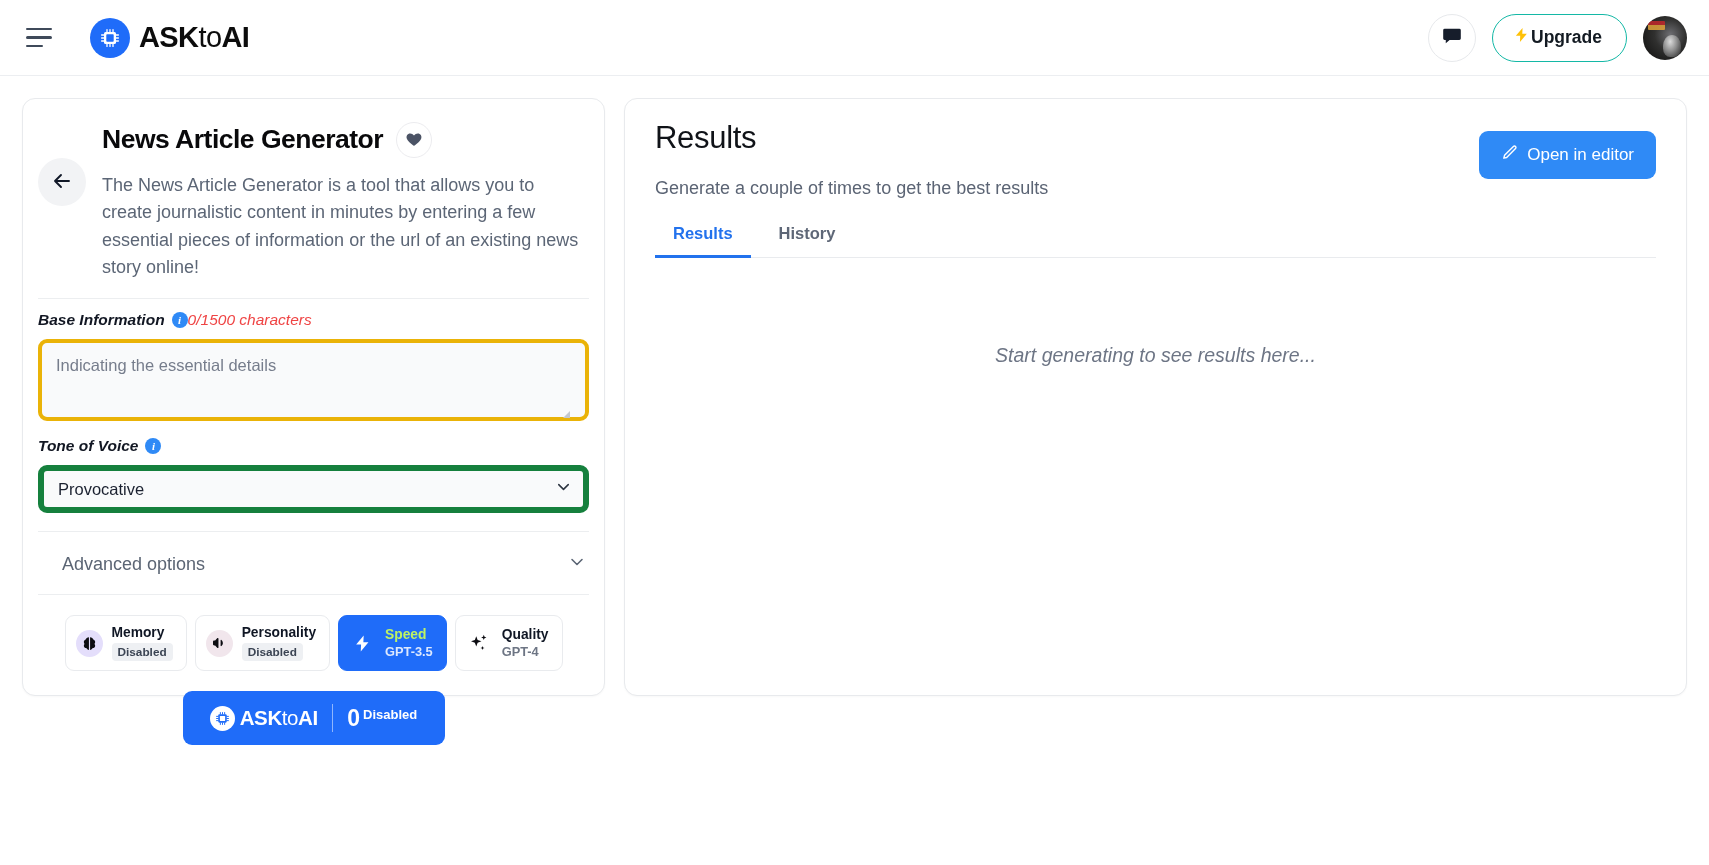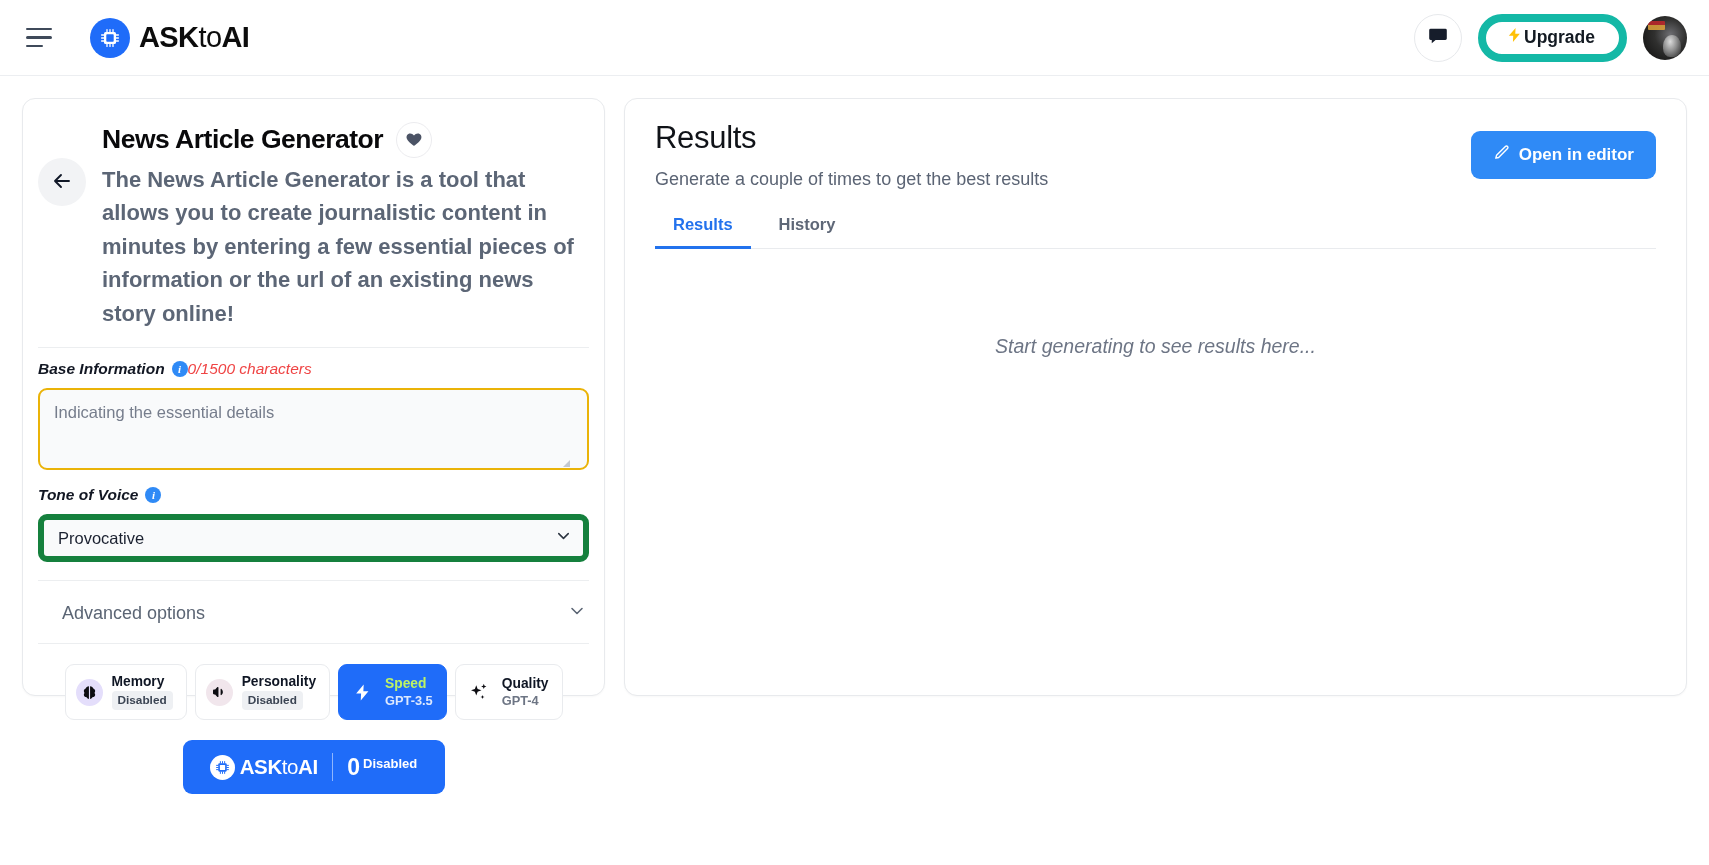--- a/index.html
+++ b/index.html
@@ -42,21 +42,21 @@
   .brand-text .lower { font-weight: 400; }
 
   .topbar-right { margin-left: auto; display: flex; align-items: center; gap: 16px; }
   .icon-circle-btn {
     width: 48px; height: 48px; border-radius: 26px;
     border: 1px solid #e7e9ec; background: #fff;
     display: flex; align-items: center; justify-content: center; cursor: pointer;
   }
   .upgrade-btn {
     height: 48px; border-radius: 26px;
-    border: 8px solid #14b8a6; background: #fff;
+    border: 1px solid #14b8a6; background: #fff;
     display: flex; align-items: center; gap: 1px;
     padding: 0 24px 0 20px; cursor: pointer;
     font-size: 17.5px; font-weight: 700; color: #131a22;
   }
   .avatar {
     width: 44px; height: 44px; border-radius: 50%;
     background: radial-gradient(circle at 62% 42%, #6e6e72 0%, #30302f 42%, #0d0c0c 100%);
     position: relative; overflow: hidden; cursor: pointer;
   }
   .avatar::before {
@@ -98,42 +98,42 @@
   .tool-title {
     font-size: 26.5px; font-weight: 700; letter-spacing: -0.5px; color: #09090b;
     line-height: 1.18;
   }
   .fav-btn {
     width: 36px; height: 36px; border-radius: 50%;
     border: 1px solid #ececef; background: #fff; cursor: pointer;
     display: flex; align-items: center; justify-content: center;
   }
   .tool-desc {
-    margin-top: 5px;
-    font-size: 22px; line-height: 1.52; color: #5c6676; max-width: 505px; font-weight: bold;
+    margin-top: 14px;
+    font-size: 18px; line-height: 1.52; color: #5c6676; max-width: 505px;
   }
 
   .divider { height: 1px; background: #eceef0; margin: 17px 0 0; }
 
   .field-label-row {
     display: flex; align-items: center; justify-content: flex-start;
     margin-top: 12px;
     font-style: italic;
   }
   .field-label { display: flex; align-items: center; gap: 7px; font-size: 15.5px; font-weight: 700; color: #121723; }
   .info-dot {
     width: 16px; height: 16px; border-radius: 50%; background: #2f8af6;
     color: #fff; font-size: 11px; font-weight: 700; font-family: "Liberation Serif", serif;
     display: flex; align-items: center; justify-content: center; cursor: pointer; line-height:1;
   }
   .char-count { font-size: 15.5px; color: #ef4444; }
 
   .textarea-box {
     margin-top: 10px; width: 100%; height: 82px;
-    background: #f9fafb; border: 2px solid #eab308; border-radius: 9px;
+    background: #f9fafb; border: 4px solid #eab308; border-radius: 9px;
     padding: 13px 14px; font-size: 16.5px; color: #62697a;
     font-family: "Liberation Sans", sans-serif; resize: none; outline: none;
     position: relative;
   }
   .textarea-box::placeholder { color: #767d8c; }
   .resize-grip {
     position: absolute; right: 34px; width: 0; height: 0;
     border-left: 7px solid transparent; border-bottom: 7px solid #c3c8d0;
     margin-top: -14px;
   }
@@ -198,26 +198,26 @@
   .credits-brand-text .lower { font-weight: 400; }
   .credits-sep { width: 1.5px; height: 28px; background: #8fb6fd; }
   .credits-amount { display: flex; align-items: flex-start; gap: 3px; }
   .credits-num { font-size: 23px; font-weight: 700; color: #fff; line-height: 1; }
   .credits-word { font-size: 13px; font-weight: 700; color: #fff; line-height: 1.1; margin-top: 1px; }
 
   
   .right-card { flex: 1; height: 598px; padding: 22px 30px 0 30px; display: flex; flex-direction: column; }
   .results-head { display: flex; align-items: flex-start; }
   .results-title { font-size: 31px; font-weight: 400; color: #101318; letter-spacing: -0.3px; line-height: 1.12; }
-  .results-sub { margin-top: 13px; font-size: 18px; color: #5b6474; }
+  .results-sub { margin-top: 22px; font-size: 18px; color: #5b6474; }
   .open-editor-btn {
     margin-left: auto; height: 48px; border: none; border-radius: 9px;
     background: #2f8af6; color: #fff; cursor: pointer;
     display: flex; align-items: center; gap: 9px; padding: 0 22px;
-    font-size: 17px; font-weight: 700; font-family: "Liberation Sans", sans-serif;
+    font-size: 17px; font-weight: 400; font-family: "Liberation Sans", sans-serif;
     margin-top: 10px;
   }
   .tabs { display: flex; gap: 10px; margin-top: 20px; border-bottom: 1px solid #e9ebee; }
   .tab {
     font-size: 16.5px; font-weight: 700; color: #5e6777;
     padding: 5px 18px 12px; cursor: pointer; border-bottom: 3px solid transparent;
     margin-bottom: -1px; background: none; border-left:none; border-right:none; border-top:none;
     font-family: "Liberation Sans", sans-serif;
   }
   .tab.active { color: #2272ed; border-bottom-color: #2272ed; }

